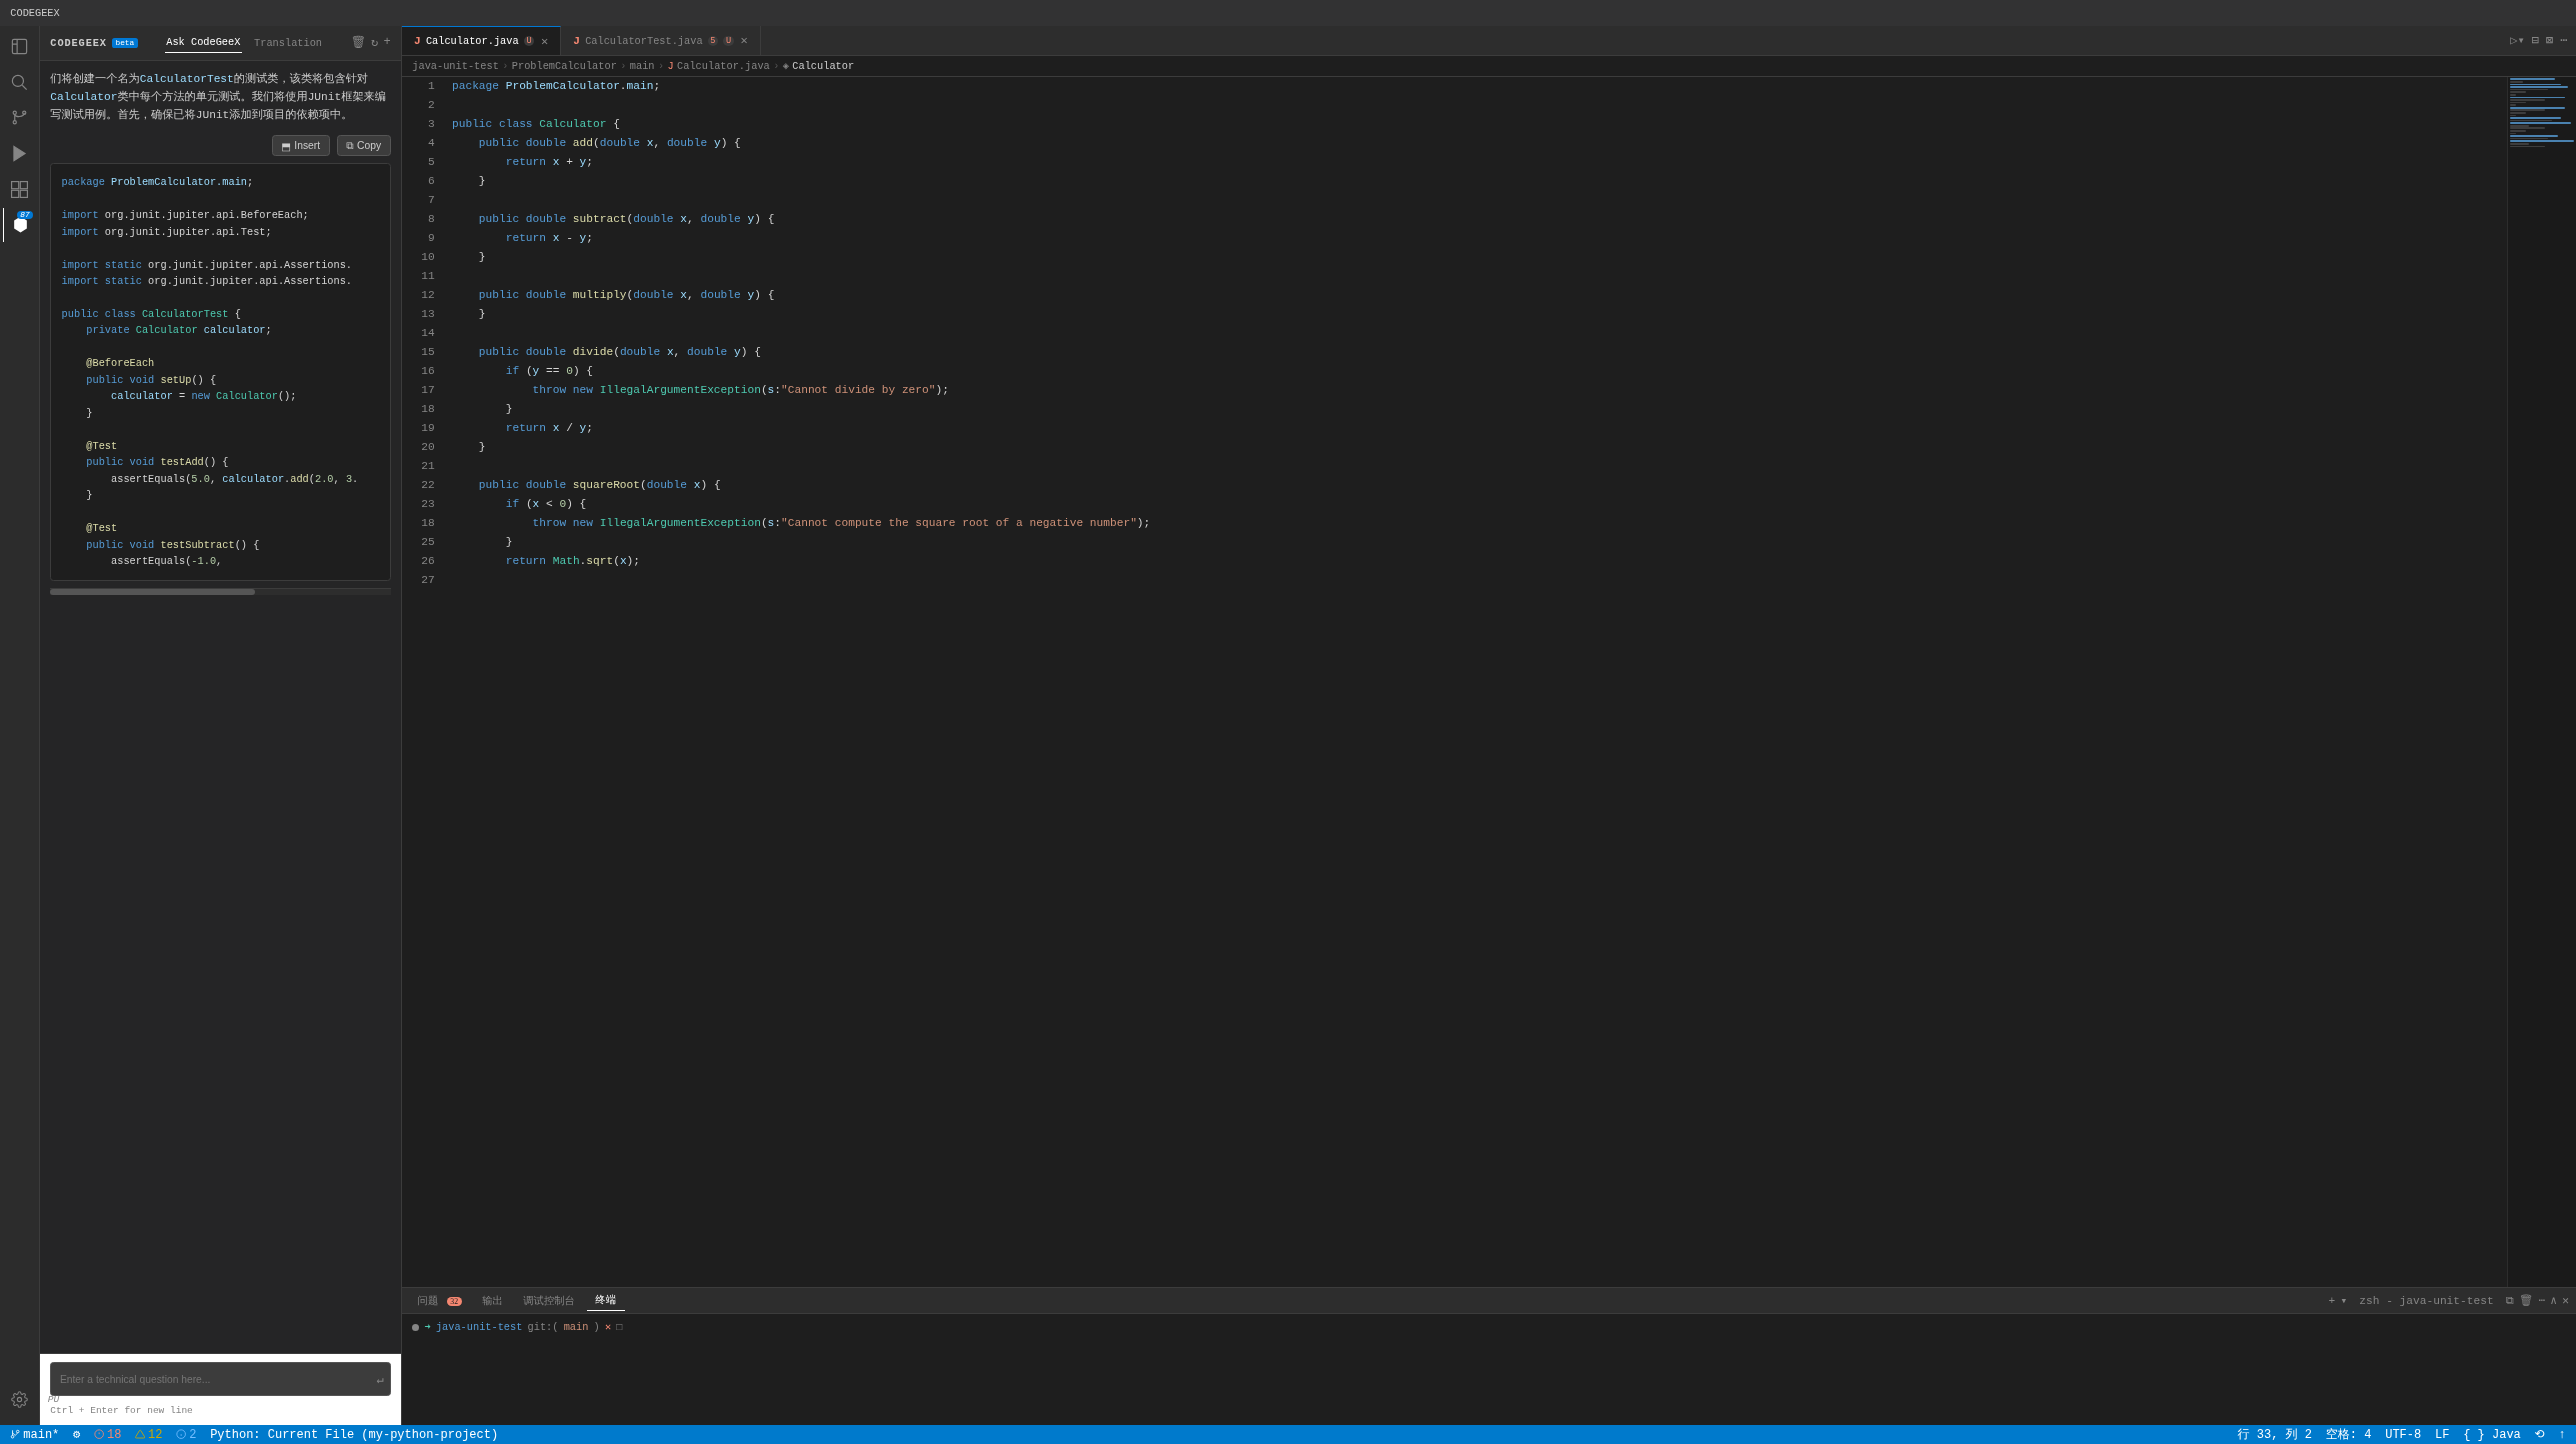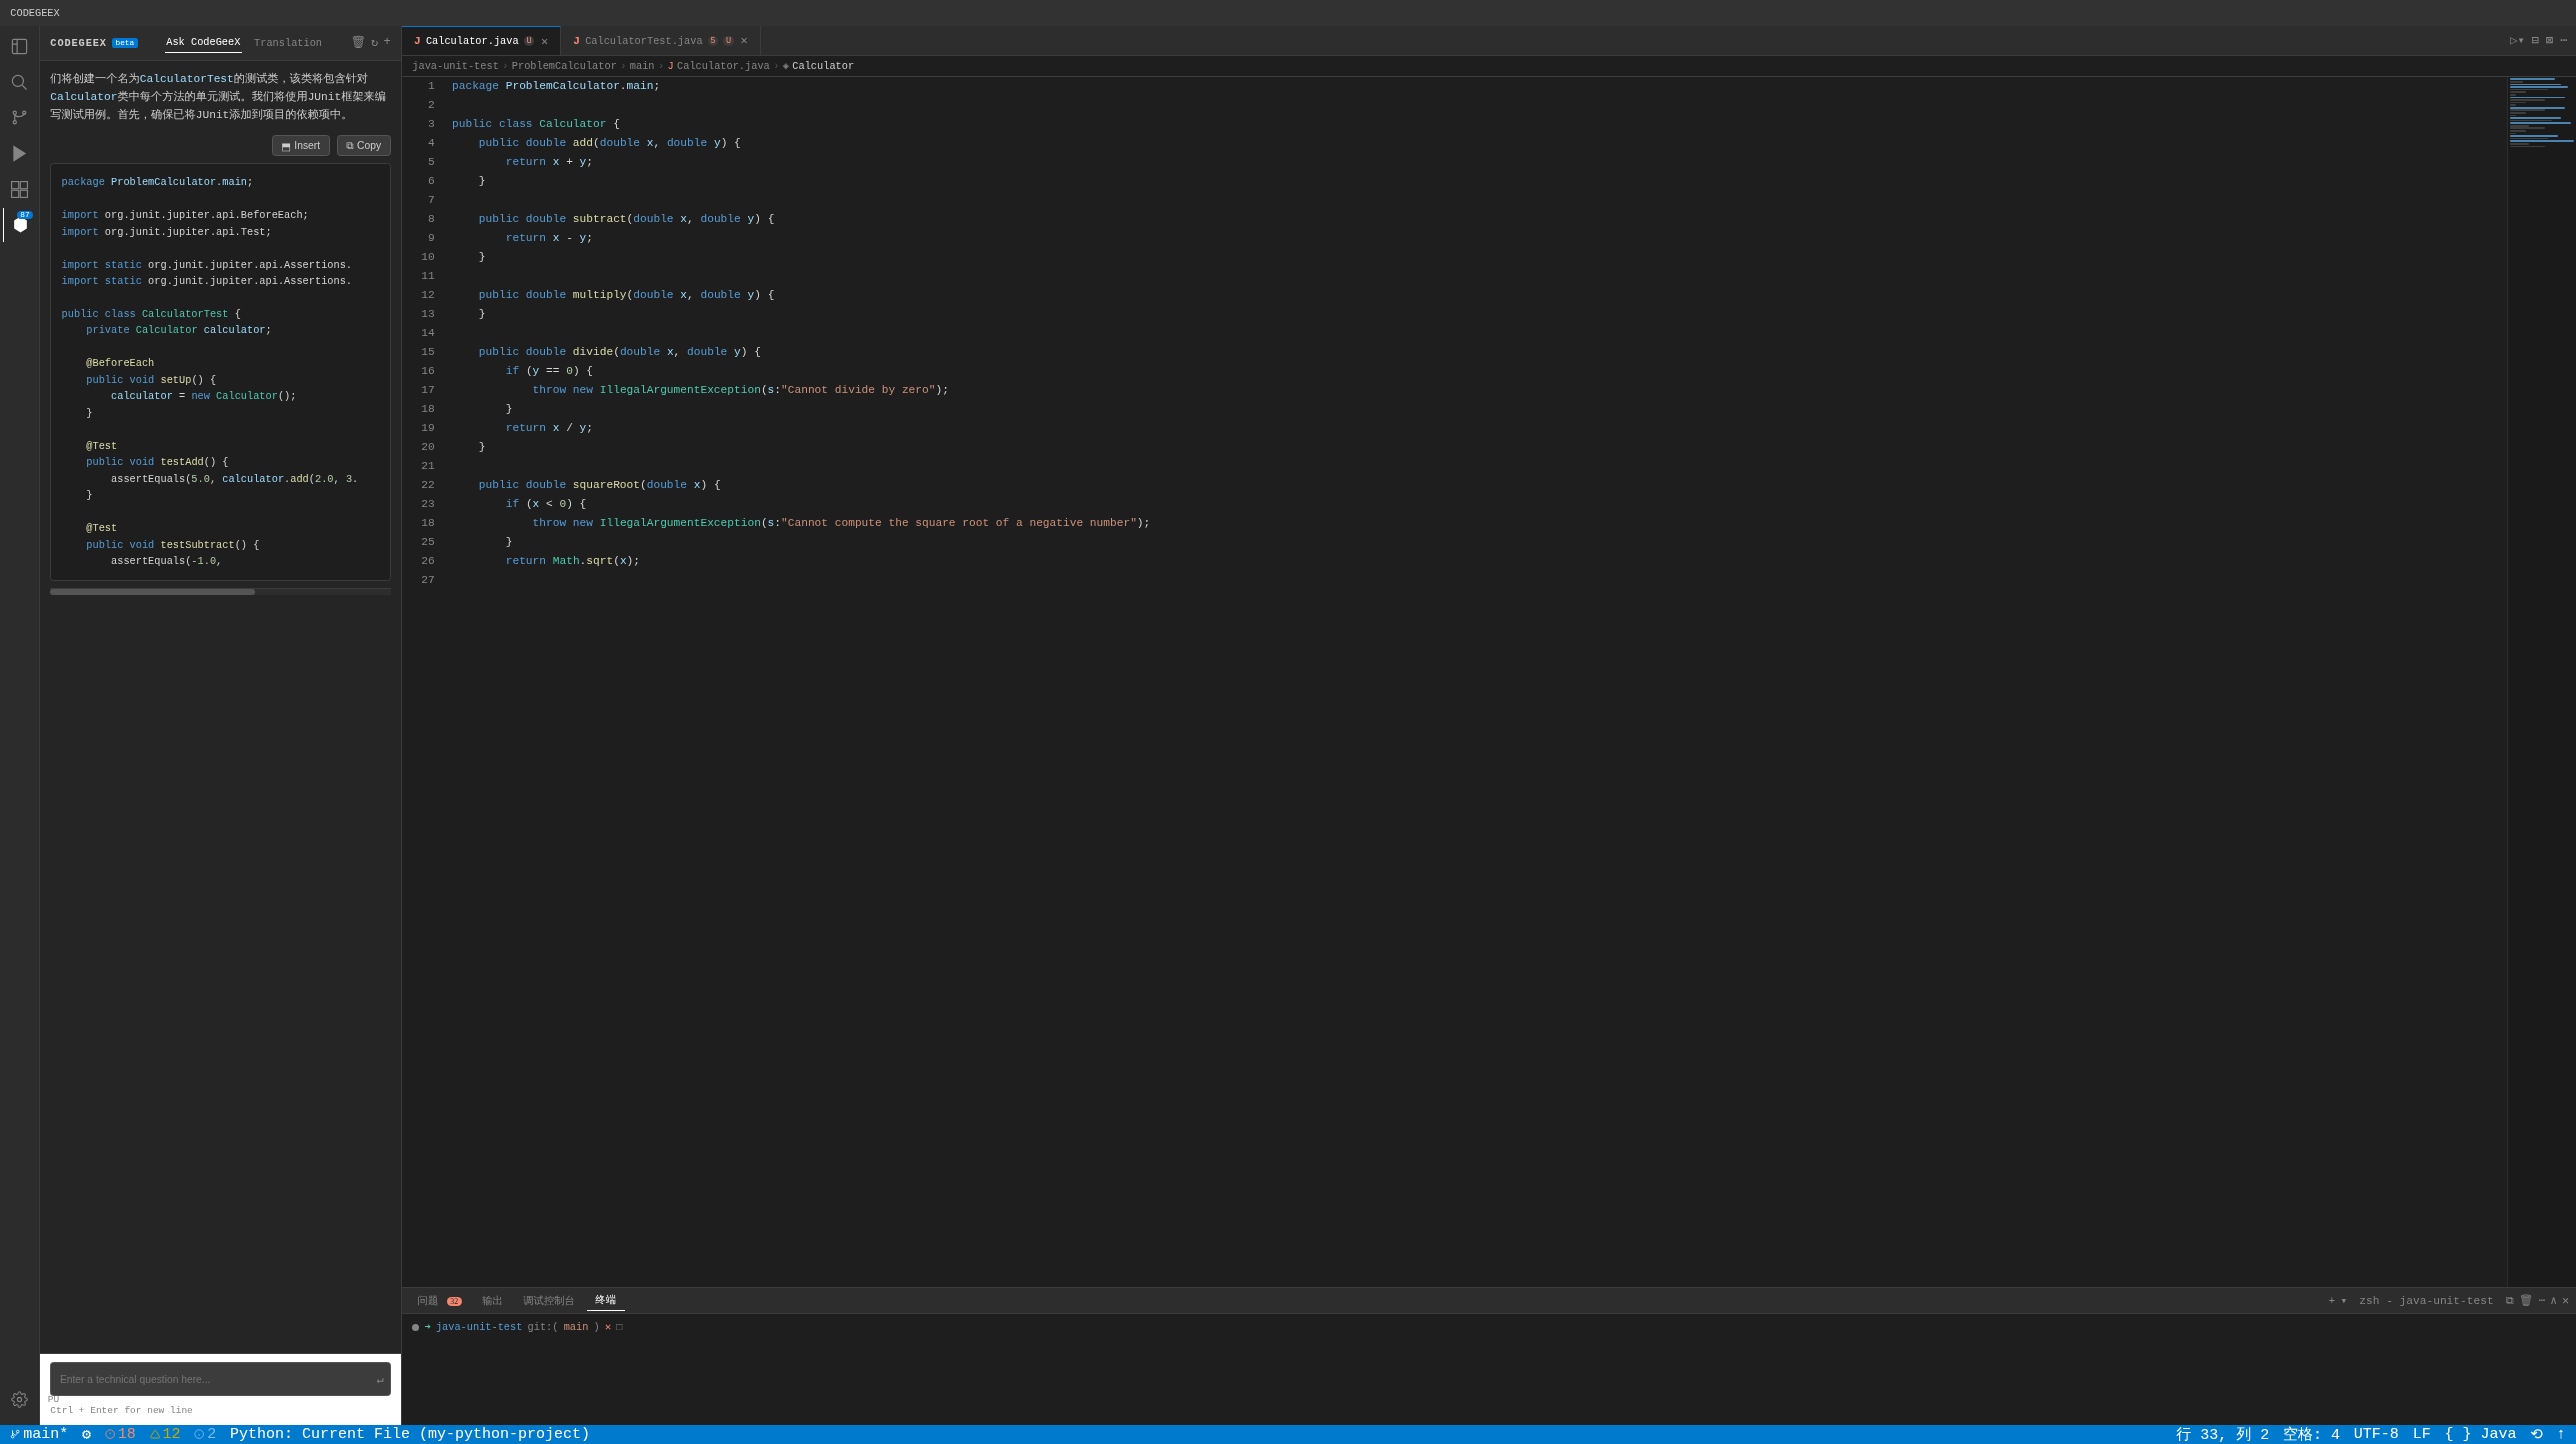--- a/index.html
+++ b/index.html
@@ -52,20 +52,21 @@
       width: 34px;
       height: 34px;
       display: flex;
       align-items: center;
       justify-content: center;
       color: #858585;
       cursor: pointer;
       font-size: 15.5px;
       margin-bottom: 1.7px;
       position: relative;
+      font-style: italic;
     }
     .activity-icon.codex-active {
       color: #ffffff;
     }
     .badge {
       position: absolute;
       top: 3.4px;
       right: 3.4px;
       background: #0078d4;
       color: white;
@@ -420,21 +421,21 @@
     .terminal-path { color: #569cd6; }
     .terminal-branch { color: #ce9178; }
 
     
     .status-bar {
       background: #007acc;
       height: 19px;
       display: flex;
       align-items: center;
       padding: 0 7px;
-      font-size: 15px;
+      font-size: 12px;
       color: #ffffff;
       flex-shrink: 0;
       gap: 13px;
     }
     .status-left { display: flex; align-items: center; gap: 7px; }
     .status-right { margin-left: auto; display: flex; align-items: center; gap: 7px; }
     .status-item {
       display: flex;
       align-items: center;
       gap: 2.6px;

